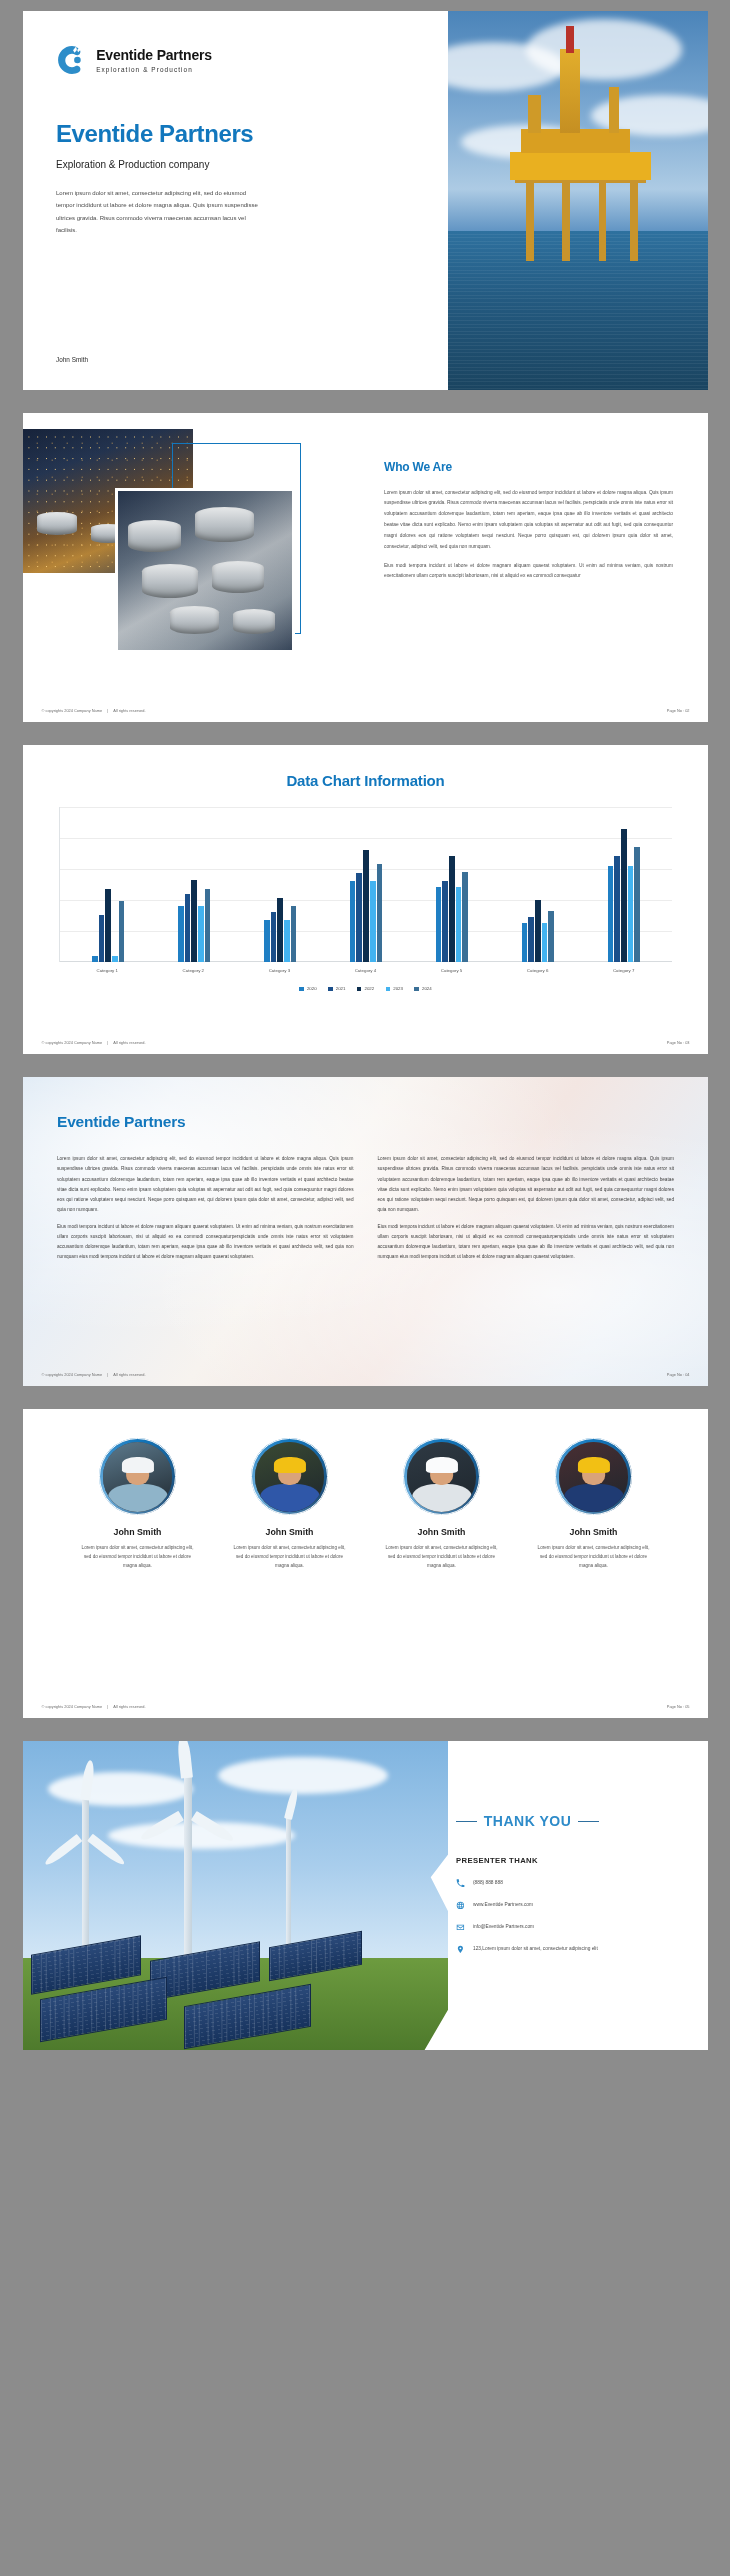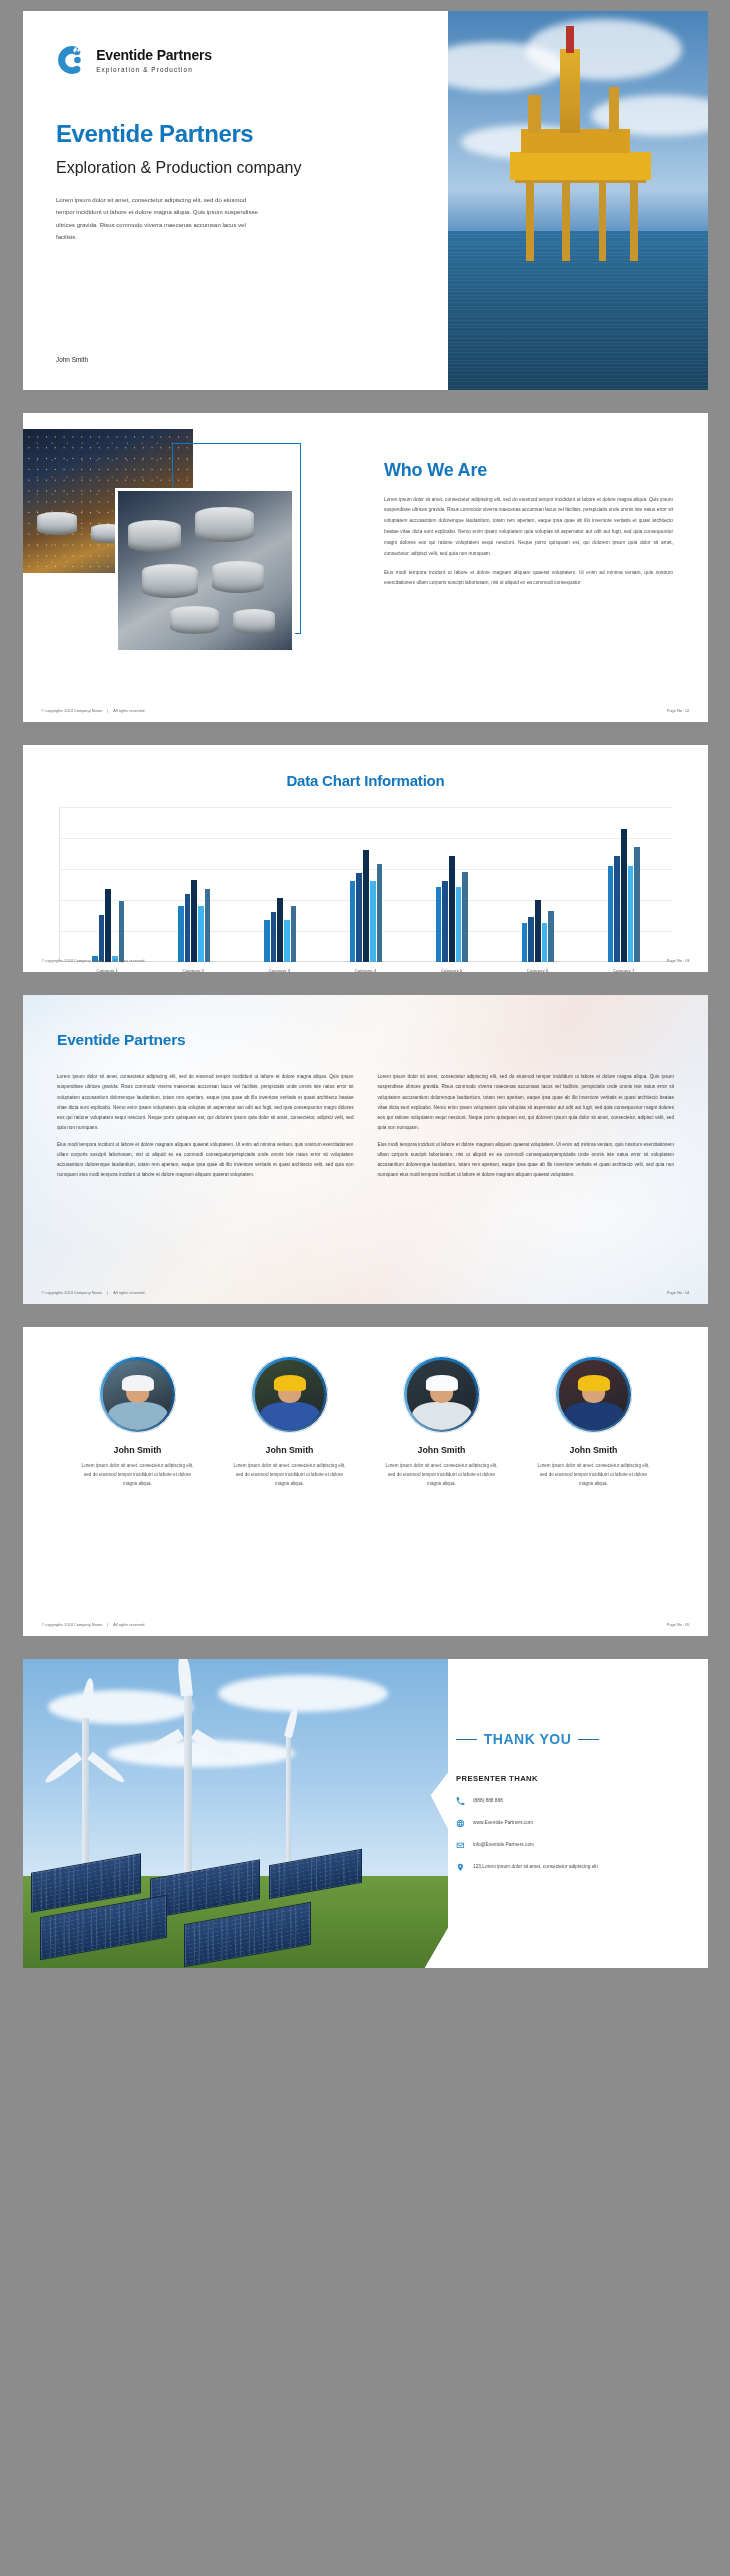--- a/index.html
+++ b/index.html
@@ -20,21 +20,21 @@
 
   
   .s1 { height: 379px; display: flex; }
   .s1-left { width: 62%; padding: 33px 0 0 33px; position: relative; display: flex; flex-direction: column; }
   .s1-right { width: 38%; position: relative; }
   .logo-row { display: flex; align-items: center; gap: 8.2px; }
   .logo-mark { width: 32px; height: 32px; position: relative; flex: none; }
   .logo-txt-1 { font-size: 14px; font-weight: 700; color: #141414; letter-spacing: -0.2px; line-height: 1.1; }
   .logo-txt-2 { font-size: 6.4px; color: #2d2d2d; letter-spacing: 1.1px; margin-top: 2.1px; }
   .s1-title { font-size: 24px; font-weight: 800; color: #1277bd; letter-spacing: -0.4px; margin-top: 44px; }
-  .s1-sub { font-size: 16px; color: #232323; margin-top: 10.3px; font-weight: 400; }
+  .s1-sub { font-size: 10px; color: #232323; margin-top: 10.3px; font-weight: 400; }
   .s1-body { font-size: 6px; color: #4a4a4a; line-height: 2.05; margin-top: 17.5px; width: 206px; }
   .s1-name { font-size: 6.4px; color: #2b2b2b; position: absolute; left: 33px; bottom: 27px; }
   .photo { width: 100%; height: 100%; position: relative; overflow: hidden; }
 
   
   .rig-sky { position:absolute; inset:0;
     background: linear-gradient(#4e87bb 0%, #7ba9d2 26%, #a9c9e3 48%, #5a8fc0 60%, #2f6ea6 78%, #1d5party 100%);
     background: linear-gradient(#4b84b9 0%, #79a7d1 25%, #adcbe4 47%, #5b90c1 59%, #30709f 77%, #205a85 100%); }
   .cloud { position:absolute; background: rgba(255,255,255,.72); border-radius:50%; filter: blur(3.6px); }
   .sea { position:absolute; left:0; right:0; bottom:0; height:42%;
@@ -45,36 +45,36 @@
   .rig-leg { position:absolute; background:#c8942c; }
   .rig-tower { position:absolute; background:#d9a324; }
 
   
   .s2 { height: 309px; padding: 0; }
   .s2-inner { position:absolute; inset:0; }
   .s2-img-a { position:absolute; left:0; top:15.5px; width:170px; height:144px; overflow:hidden; }
   .s2-img-b { position:absolute; left:92px; top:75px; width:180px; height:165px; overflow:hidden; border:3.1px solid #fff; }
   .s2-frame { position:absolute; left:149px; top:30px; width:129px; height:191px; border:1.3px solid #1277bd; }
   .s2-right { position:absolute; left:361px; top:47px; width:289px; }
-  .s2-h2 { font-size: 18px; font-weight: 800; color:#1277bd; letter-spacing:-0.2px; }
+  .s2-h2 { font-size: 12px; font-weight: 800; color:#1277bd; letter-spacing:-0.2px; }
   .s2-p { font-size: 4.8px; color:#4d4d4d; line-height:2.25; margin-top:13.4px; text-align:justify; }
   .s2-p2 { margin-top:8.2px; }
 
   
   .ref { position:absolute; inset:0; background:
       linear-gradient(rgba(10,20,40,.35), rgba(10,20,40,.15)),
       linear-gradient(160deg,#1d2b44 0%, #2f4261 25%, #8a5f2e 55%, #d79a3a 72%, #2a3a57 100%); }
   .ref-lights { position:absolute; inset:0; background-image:
       radial-gradient(circle, rgba(255,214,130,.95) 0 0.6px, transparent 0.8px),
       radial-gradient(circle, rgba(255,190,90,.7) 0 0.5px, transparent 0.8px);
     background-size: 8.8px 10.8px, 15px 17px; background-position: 1.5px 2.6px, 6.7px 5.7px; }
   .tank { position:absolute; border-radius:50%/22%; background: linear-gradient(#e7e9ea,#b9bfc4 55%,#8d9498); box-shadow: inset 0 -3.1px 5.2px rgba(0,0,0,.25); }
 
   
-  .s3 { height: 227px; }
+  .s3 { height: 309px; }
   .s3-h2 { text-align:center; font-size: 15px; font-weight:800; color:#1277bd; padding-top:27px; letter-spacing:-0.2px; }
   .chart-wrap { margin: 17.5px 36px 0 36px; position: relative; }
   .plot { position:relative; height: 155px; border-left: 0.5px solid #dfe3e6; }
   .grid-line { position:absolute; left:0; right:0; height:0.5px; background:#ececec; }
   .axis-base { position:absolute; left:0; right:0; bottom:0; height:0.5px; background:#d7dbde; }
   .groups { position:absolute; inset:0; display:flex; align-items:flex-end; justify-content:space-around; padding:0 5.2px; }
   .group { display:flex; align-items:flex-end; gap:1px; height:100%; }
   .bar { width: 5.7px; }
   .cats { display:flex; justify-content:space-around; padding: 6.2px 5.2px 0 5.2px; }
   .cat { font-size: 4.4px; color:#555; width: 62px; text-align:center; }

